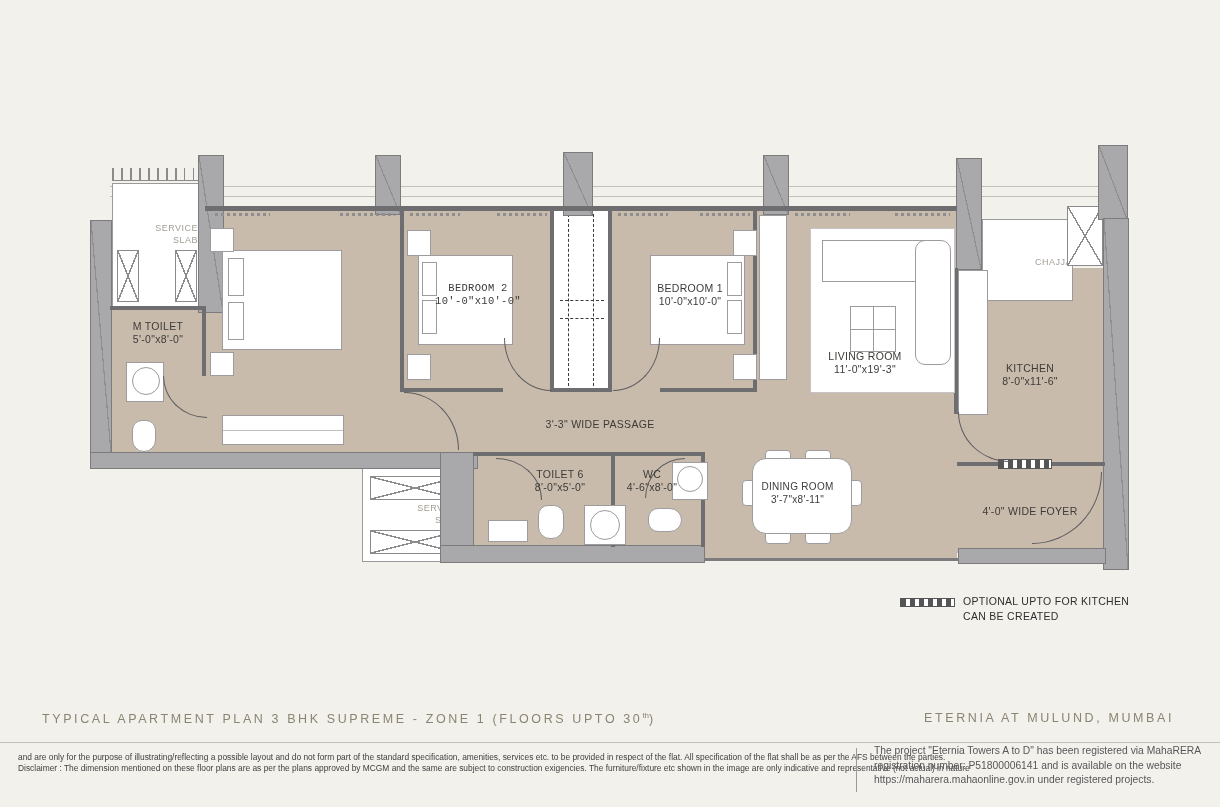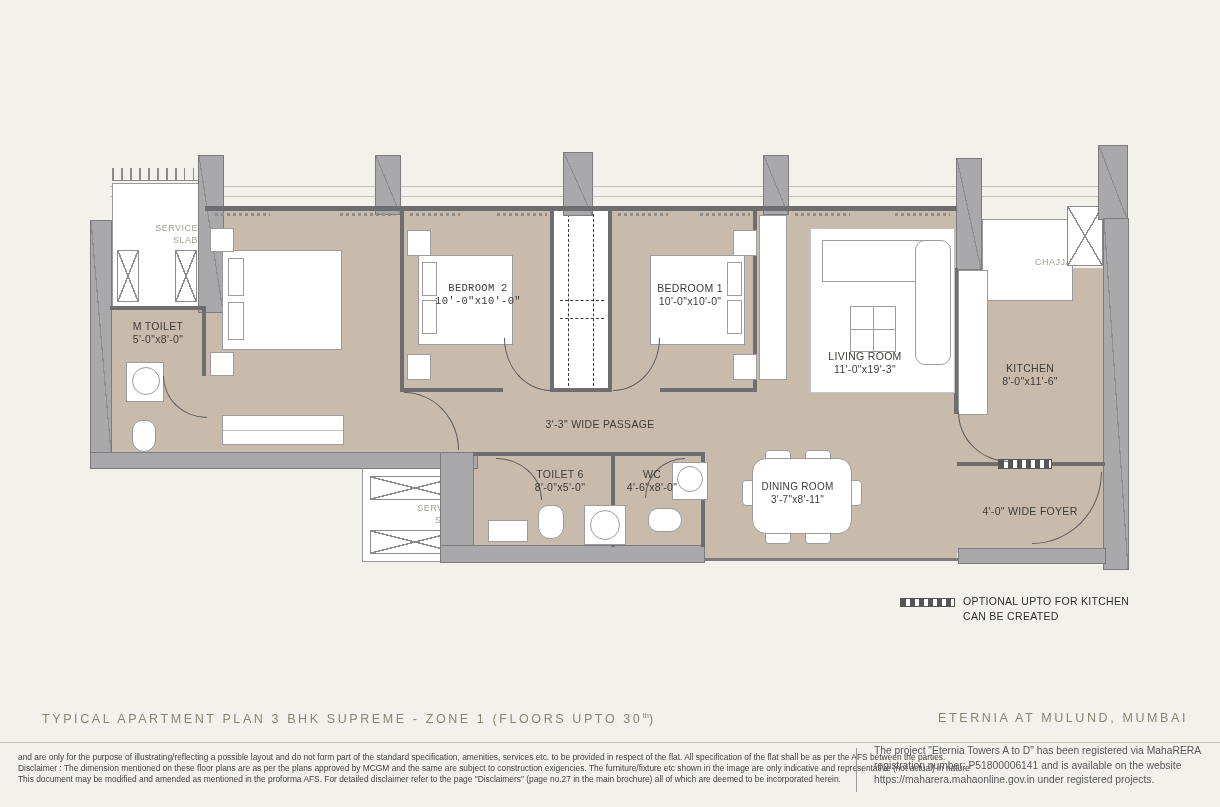--- a/index.html
+++ b/index.html
@@ -224,28 +224,27 @@
   <div class="abs ldash" style="left:900px;top:598px;width:55px;height:9px;"></div>
   <div class="abs legendtxt" style="left:963px;top:594px;">
     <div>OPTIONAL UPTO FOR KITCHEN</div>
     <div>CAN BE CREATED</div>
   </div>
 </div>
 
 <div class="abs title" style="left:42px;top:711px;">
   <span>TYPICAL APARTMENT PLAN 3 BHK SUPREME - ZONE 1 (FLOORS UPTO 30</span><sup>th</sup><span>)</span>
 </div>
-<div class="abs title" style="right:32px;top:711px;">ETERNIA AT MULUND, MUMBAI</div>
+<div class="abs title" style="right:46px;top:711px;">ETERNIA AT MULUND, MUMBAI</div>
 
 <div class="abs hline" style="left:0;top:742px;width:1220px;"></div>
 
 <div class="abs smalltxt" style="left:18px;top:752px;">
   <div>and are only for the purpose of illustrating/reflecting a possible layout and do not form part of the standard specification, amenities, services etc. to be provided in respect of the flat. All specification of the flat shall be as per the AFS between the parties.</div>
   <div>Disclaimer : The dimension mentioned on these floor plans are as per the plans approved by MCGM and the same are subject to construction exigencies. The furniture/fixture etc shown in the image are only indicative and representative (not actual) in nature</div>
-  <div>This document may be modified and amended as mentioned in the proforma AFS. For detailed disclaimer refer to the page "Disclaimers" (page no.27 in the main brochure) all of which are deemed to be incorporated herein.</div>
 </div>
 
 <div class="abs" style="left:856px;top:748px;width:1px;height:44px;background:#9a9a9c;"></div>
 
 <div class="abs rera" style="left:874px;top:744px;">
   <div>The project "Eternia Towers A to D" has been registered via MahaRERA</div>
   <div>registration number: P51800006141 and is available on the website</div>
   <div>https://maharera.mahaonline.gov.in under registered projects.</div>
 </div>
 

